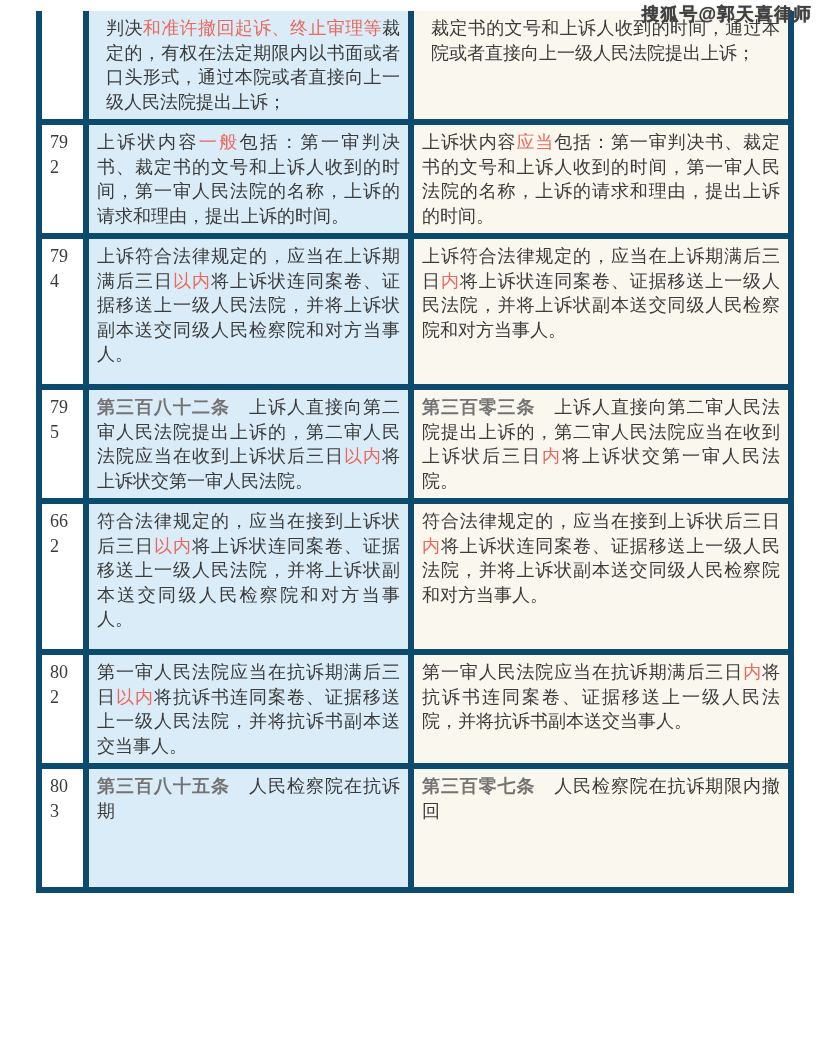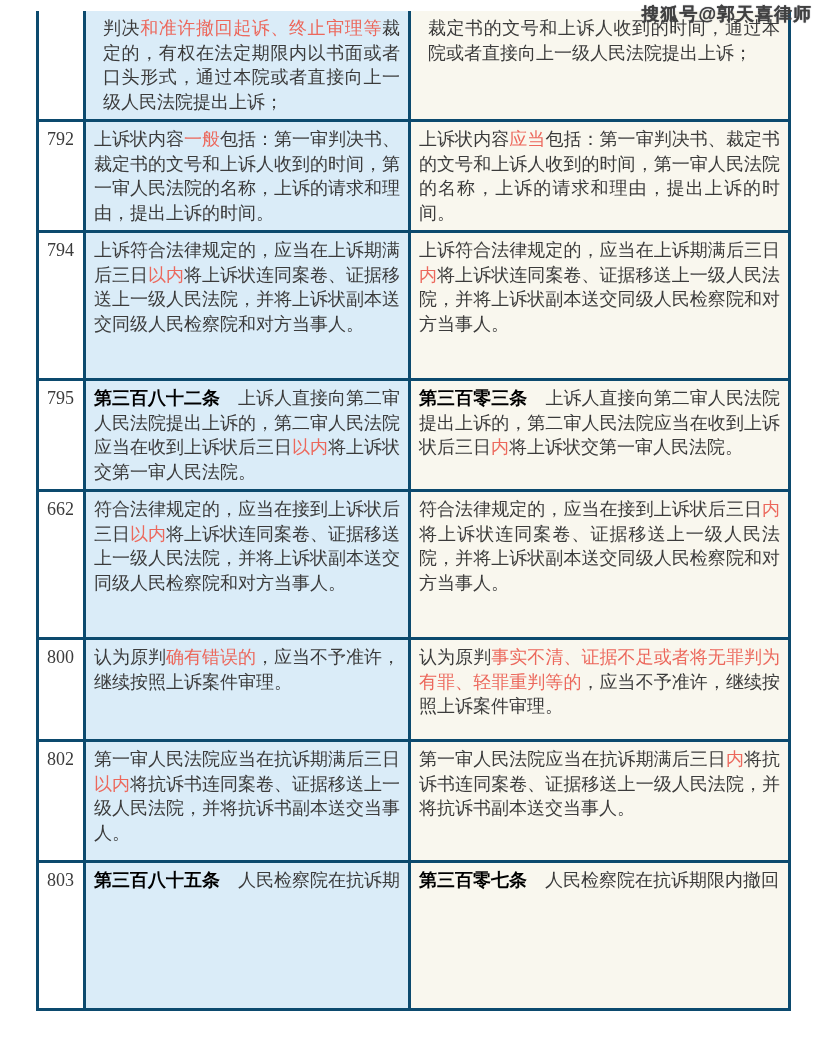--- a/index.html
+++ b/index.html
@@ -11,21 +11,21 @@
     font-family:"Liberation Serif","DejaVu Serif",serif;
   }
   table.cmp{
     position:absolute;
     left:36px;top:11px;
     width:752px;
     border-collapse:collapse;
     table-layout:fixed;
   }
   table.cmp td{
-    border:3px solid #0c4a6e;
+    border:6px solid #0c4a6e;
     vertical-align:top;
     padding:5px 8px;
     font-size:18px;
     line-height:24.5px;
     color:#3b3b3b;
     text-align:justify;
     overflow:hidden;
     word-break:break-all;
   }
   table.cmp tr:first-child td{border-top:none;padding-left:17px;}
@@ -33,21 +33,21 @@
     background:#ffffff;
     text-align:center;
     padding:6px 2px 5px 2px;
     font-size:17px;
     color:#3a3a3a;
   }
   td.left{background:#daecf8;}
   td.right{background:#f9f7ee;}
   .seg-n{color:#3b3b3b;}
   .seg-r{color:#ec685c;}
-  .seg-rb{color:#000000;font-weight:bold;}
+  .seg-rb{color:#737373;font-weight:bold;}
   
   tr:nth-child(1) td{height:97px;}
   tr:nth-child(2) td{height:86px;}
   tr:nth-child(3) td{height:135px;}
   tr:nth-child(4) td{height:93px;}
   tr:nth-child(5) td{height:135px;}
   tr:nth-child(6) td{height:89px;}
   tr:nth-child(7) td{height:108px;}
   tr:nth-child(8) td{height:135px;}
   tr:nth-child(9) td{height:33px;}
@@ -94,25 +94,20 @@
           <td class="num">795</td>
           <td class="left"><span class="seg-rb">第三百八十二条</span><span class="seg-n">　上诉人直接向第二审人民法院提出上诉的，第二审人民法院应当在收到上诉状后三日</span><span class="seg-r">以内</span><span class="seg-n">将上诉状交第一审人民法院。</span></td>
           <td class="right"><span class="seg-rb">第三百零三条</span><span class="seg-n">　上诉人直接向第二审人民法院提出上诉的，第二审人民法院应当在收到上诉状后三日</span><span class="seg-r">内</span><span class="seg-n">将上诉状交第一审人民法院。</span></td>
         </tr>
         <tr>
           <td class="num">662</td>
           <td class="left"><span class="seg-n">符合法律规定的，应当在接到上诉状后三日</span><span class="seg-r">以内</span><span class="seg-n">将上诉状连同案卷、证据移送上一级人民法院，并将上诉状副本送交同级人民检察院和对方当事人。</span></td>
           <td class="right"><span class="seg-n">符合法律规定的，应当在接到上诉状后三日</span><span class="seg-r">内</span><span class="seg-n">将上诉状连同案卷、证据移送上一级人民法院，并将上诉状副本送交同级人民检察院和对方当事人。</span></td>
         </tr>
         <tr>
-          <td class="num">800</td>
-          <td class="left"><span class="seg-n">认为原判</span><span class="seg-r">确有错误的</span><span class="seg-n">，应当不予准许，继续按照上诉案件审理。</span></td>
-          <td class="right"><span class="seg-n">认为原判</span><span class="seg-r">事实不清、证据不足或者将无罪判为有罪、轻罪重判等的</span><span class="seg-n">，应当不予准许，继续按照上诉案件审理。</span></td>
-        </tr>
-        <tr>
           <td class="num">802</td>
           <td class="left"><span class="seg-n">第一审人民法院应当在抗诉期满后三日</span><span class="seg-r">以内</span><span class="seg-n">将抗诉书连同案卷、证据移送上一级人民法院，并将抗诉书副本送交当事人。</span></td>
           <td class="right"><span class="seg-n">第一审人民法院应当在抗诉期满后三日</span><span class="seg-r">内</span><span class="seg-n">将抗诉书连同案卷、证据移送上一级人民法院，并将抗诉书副本送交当事人。</span></td>
         </tr>
         <tr>
           <td class="num">803</td>
           <td class="left"><span class="seg-rb">第三百八十五条</span><span class="seg-n">　人民检察院在抗诉期</span></td>
           <td class="right"><span class="seg-rb">第三百零七条</span><span class="seg-n">　人民检察院在抗诉期限内撤回</span></td>
         </tr>
       </tbody>

